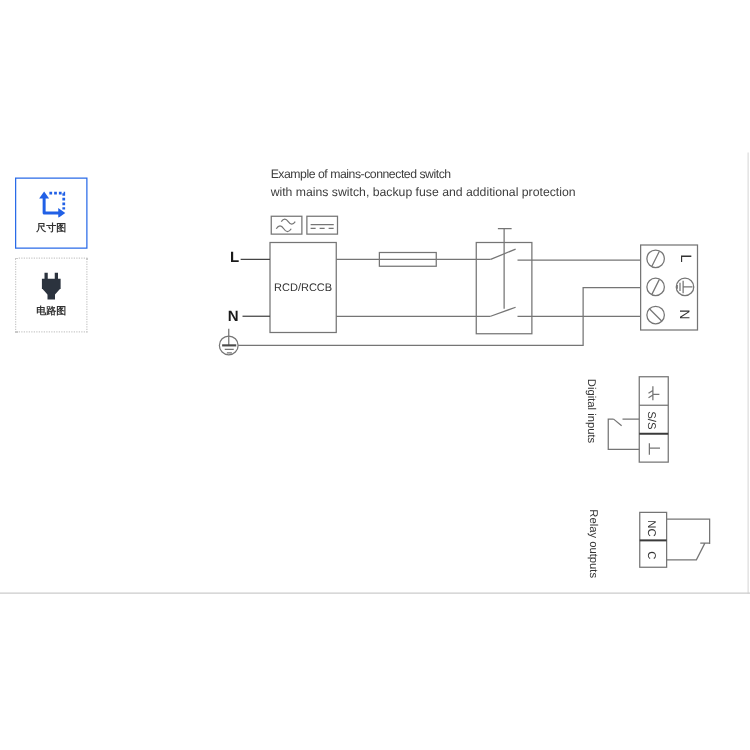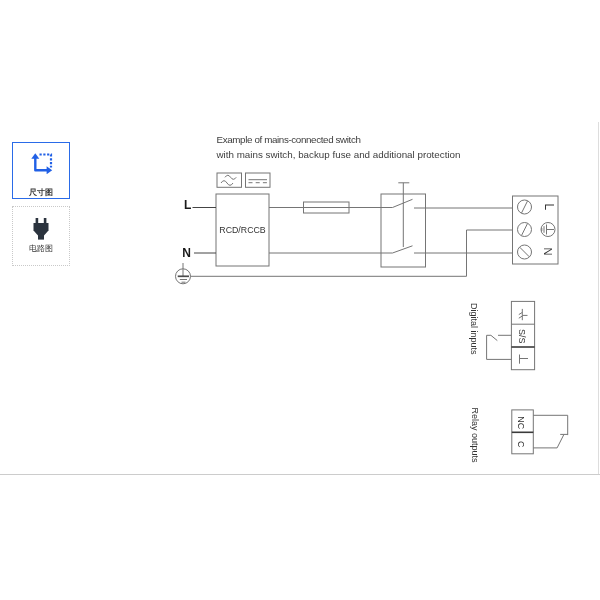--- a/index.html
+++ b/index.html
@@ -19,34 +19,34 @@
   <g fill="none" stroke="#2160e6" stroke-width="2.4">
     <path d="M5.3 5.5 V 18.3 H 19.5" stroke-linejoin="round"></path>
   </g>
   <path d="M5.3 1.2 L9.3 6.8 H1.3 Z" fill="#2160e6"></path>
   <path d="M22.2 18.3 L16.6 14.3 V22.3 Z" fill="#2160e6"></path>
   <g fill="none" stroke="#2160e6" stroke-width="2.2" stroke-dasharray="2.2 1.6">
     <path d="M9.5 2.5 H 21 V 15.5"></path>
   </g>
 </svg>
 
-<div class="abs" style="left:12px;top:177px;width:58px;text-align:center;font-size:8px;font-weight:bold;color:#333;margin-top:10px;">尺寸图</div>
+<div class="abs" style="left:12px;top:177px;width:58px;text-align:center;font-size:8px;font-weight:bold;color:#333;">尺寸图</div>
 
 <div class="abs" style="left:12px;top:206px;width:56px;height:58px;border:1px dotted #c9c9c9;background:#fff;"></div>
 
 <svg class="abs" style="left:33px;top:218px;" width="16" height="22" viewBox="0 0 16 22">
   <g fill="#2b333e">
     <rect x="2.6" y="0" width="2.6" height="6"></rect>
     <rect x="10.8" y="0" width="2.6" height="6"></rect>
     <path d="M0.5 5 H15.5 V12.5 L11 17.5 H5 L0.5 12.5 Z"></path>
     <rect x="5" y="16" width="6" height="5.6"></rect>
   </g>
 </svg>
 
-<div class="abs" style="left:12px;top:243px;width:58px;text-align:center;font-size:8px;font-weight:normal;color:#333;">电路图</div>
+<div class="abs" style="left:12px;top:243px;width:58px;text-align:center;font-size:8px;font-weight:bold;color:#333;">电路图</div>
 
 <div class="abs" style="left:216.5px;top:132px;font-size:9.8px;color:#3c3c3c;line-height:15px;"><span style="letter-spacing:-0.37px;">Example of mains-connected switch</span><br>with mains switch, backup fuse and additional protection</div>
 
 <svg class="abs" style="left:0;top:0;" width="600" height="600" viewBox="0 0 600 600">
   <g fill="none" stroke="#757575" stroke-width="1">
 
     <g>
       <rect x="217" y="173" width="24.5" height="14.3"></rect>
       <path d="M222.5 178.8 q2.8 -4 5.6 0 q2.8 4 5.6 0" transform="translate(2.5 -1.5)"></path>
       <path d="M221 183 q3 -4.6 6 0 q3 4.6 6 0"></path>

